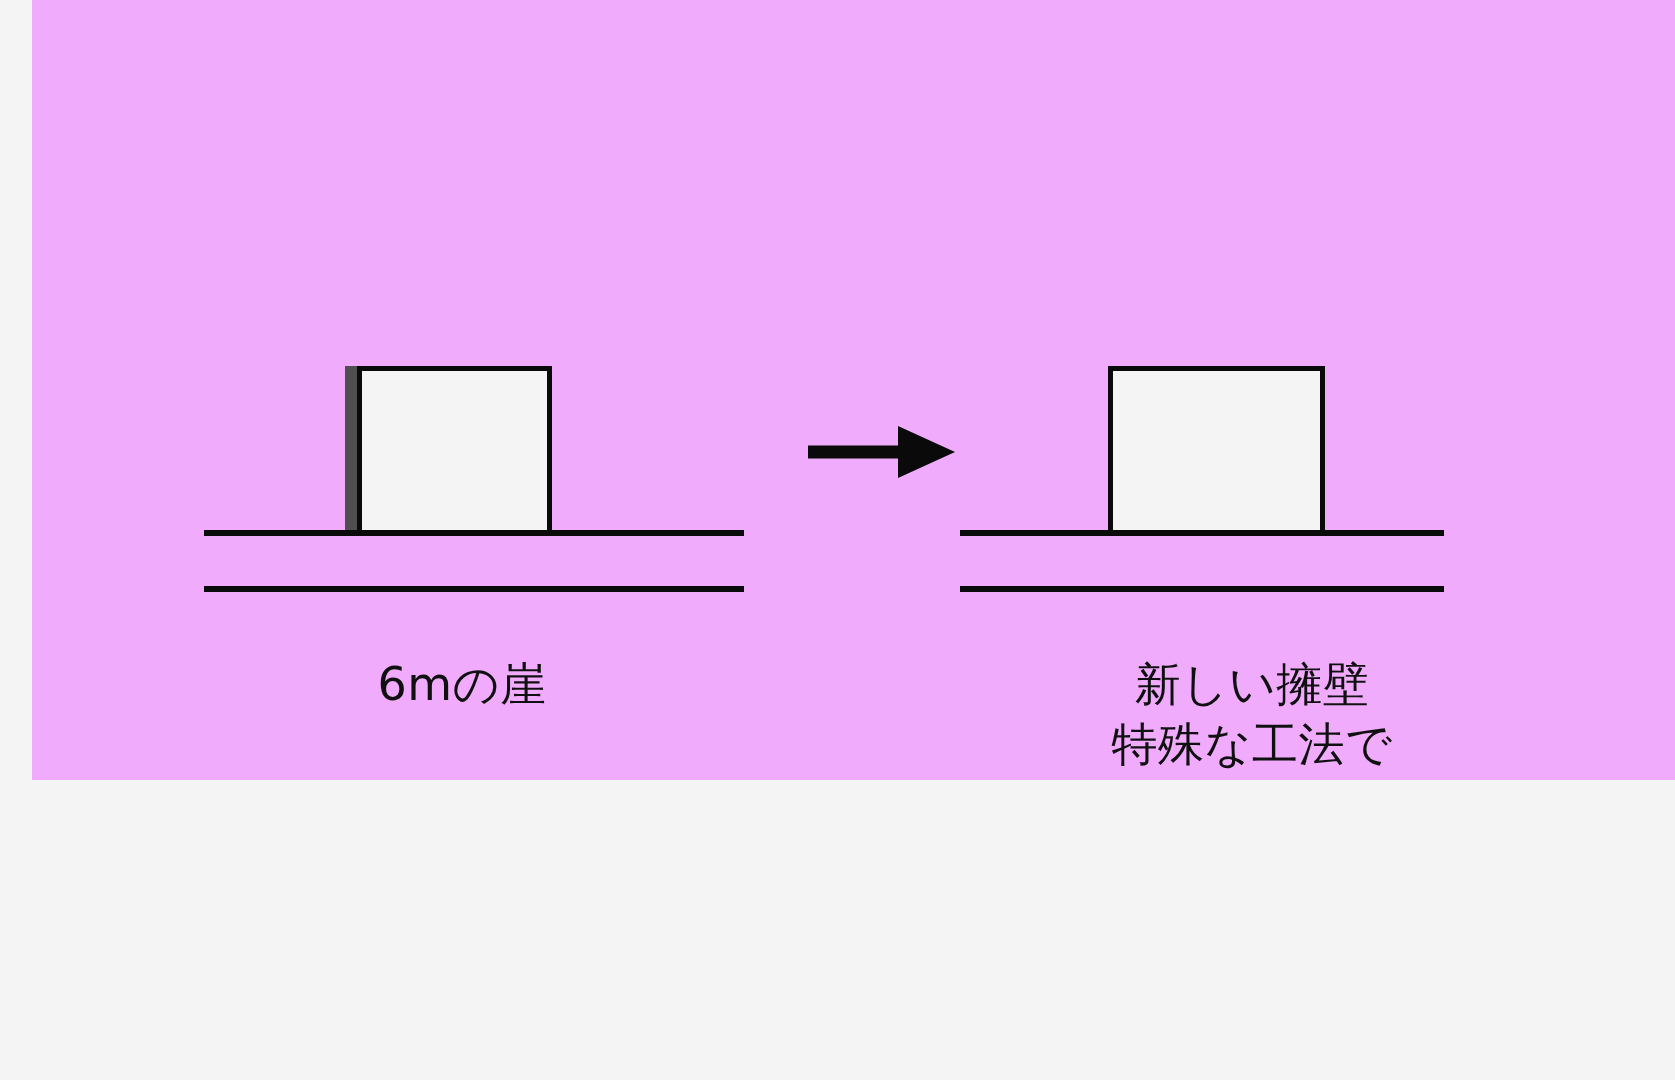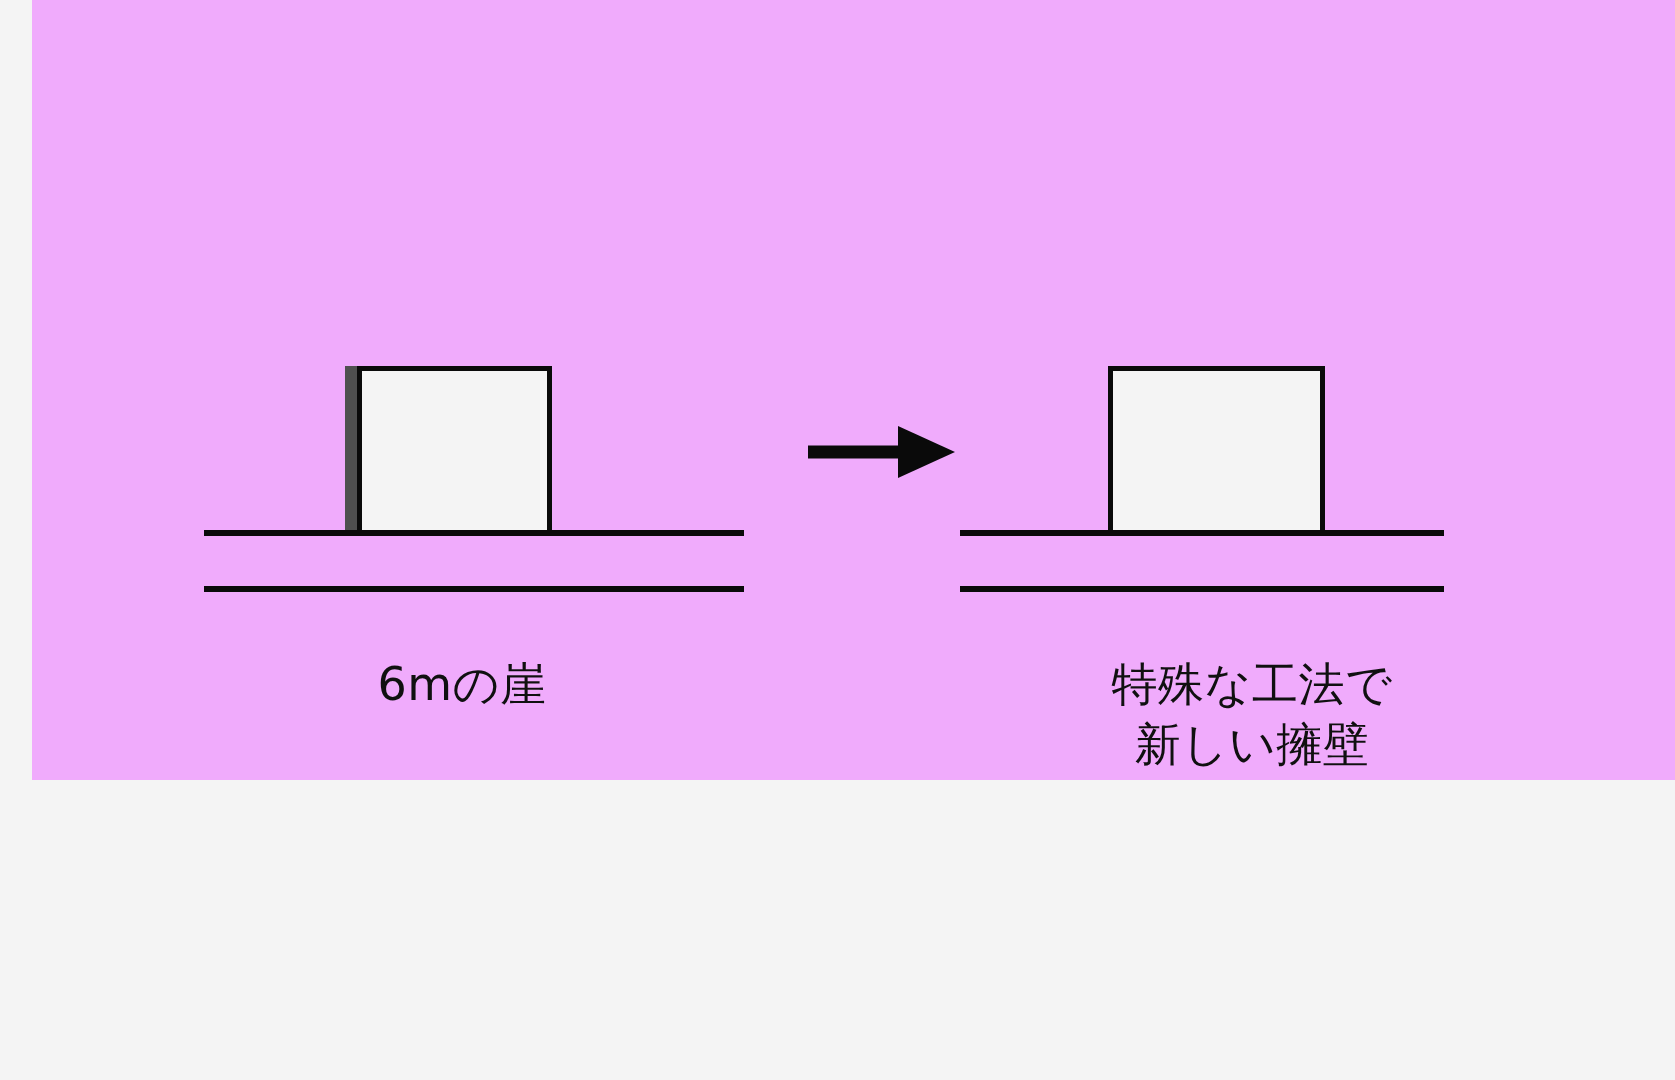--- a/index.html
+++ b/index.html
@@ -81,17 +81,17 @@
 
       <line x1="928" y1="589" x2="1412" y2="589" stroke="#0a0a0a" stroke-width="6" stroke-linecap="butt"></line>
     </g>
   </svg>
 
   <div class="caption" id="caption-left">
     <span class="caption-line">6mの崖</span>
   </div>
 
   <div class="caption" id="caption-right">
+    <span class="caption-line">新しい擁壁</span>
     <span class="caption-line">特殊な工法で</span>
-    <span class="caption-line">新しい擁壁</span>
   </div>
 
 </div>
 
 </body></html>

